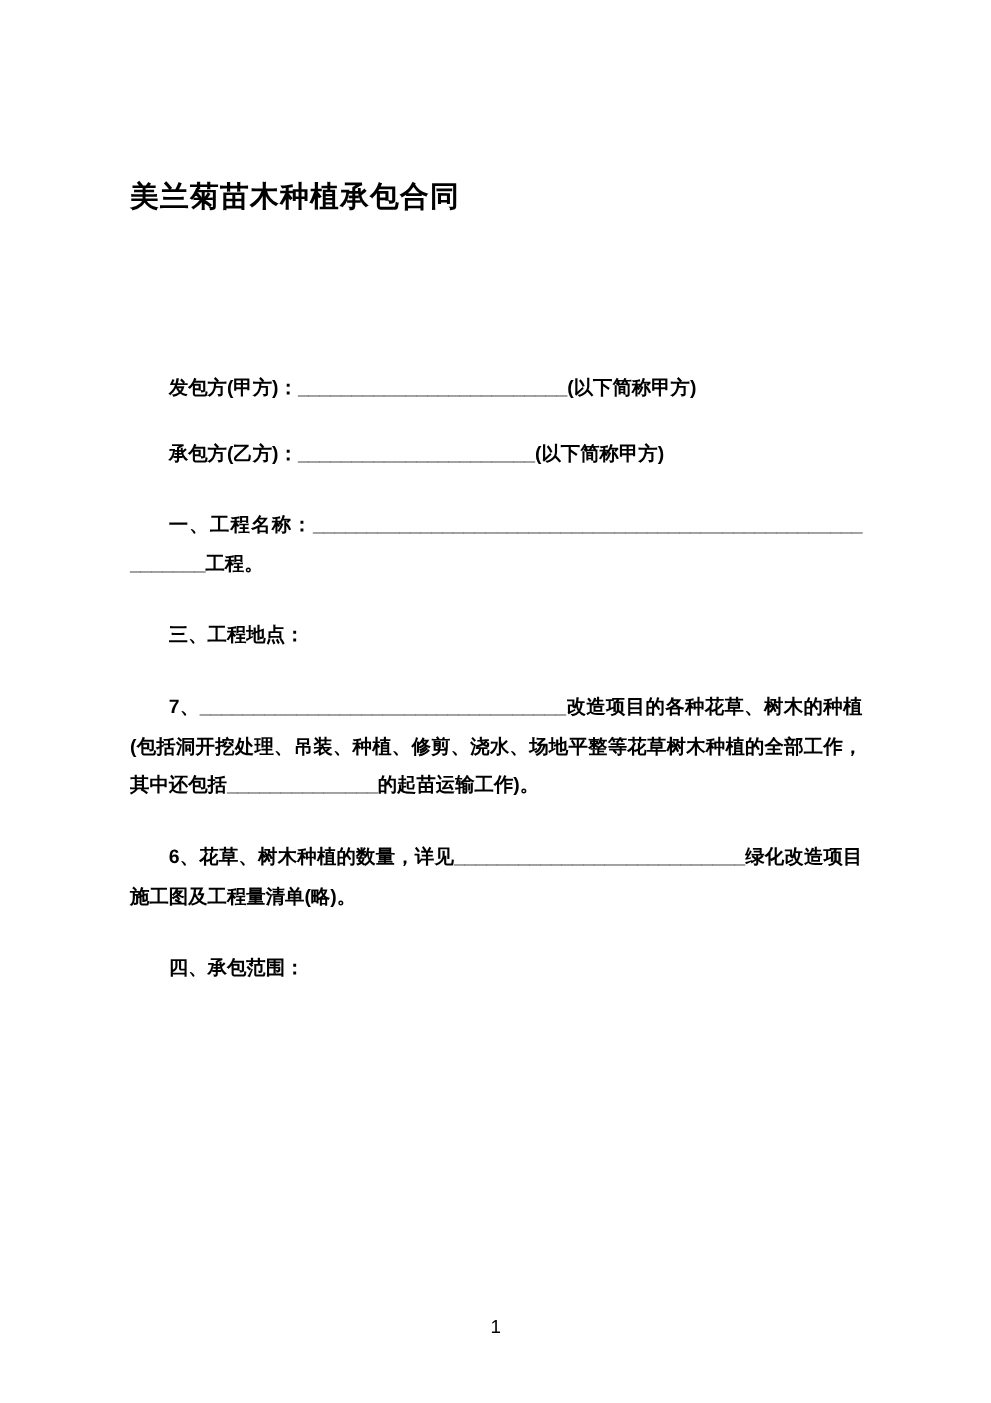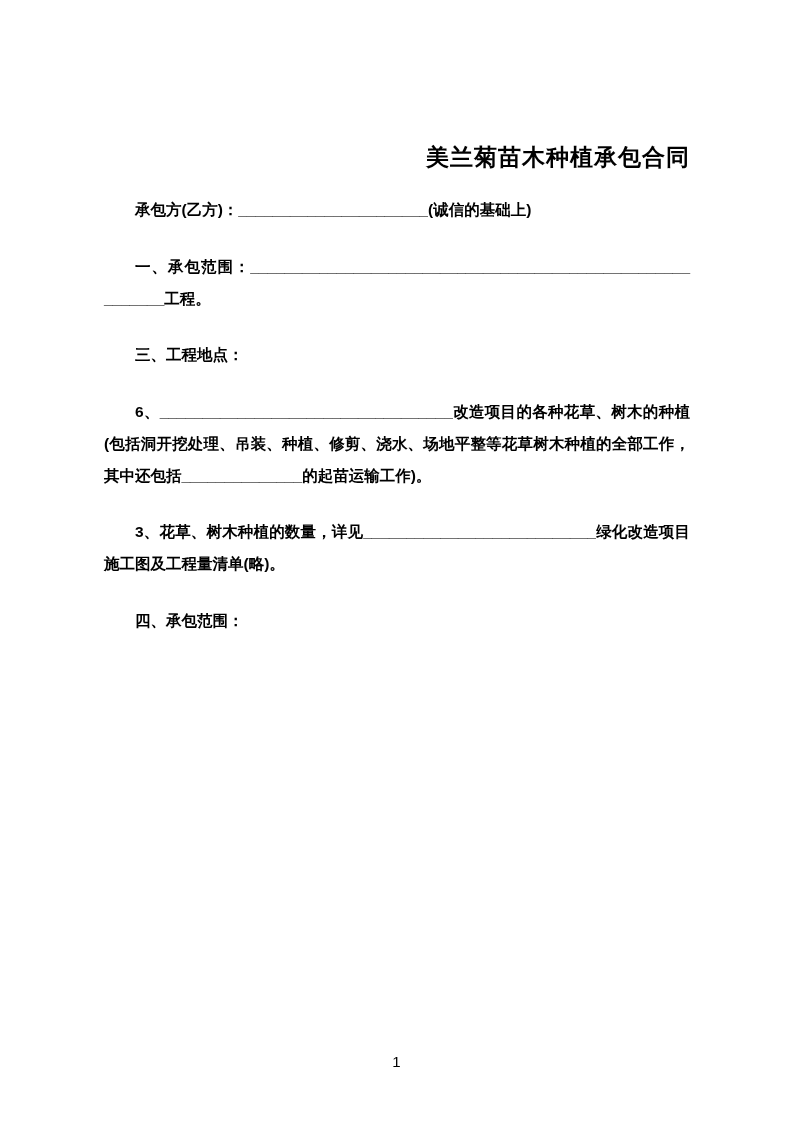--- a/index.html
+++ b/index.html
@@ -15,21 +15,21 @@
     background: #ffffff;
     font-family: "Liberation Sans", "DejaVu Sans", sans-serif;
     color: #000000;
     box-sizing: border-box;
     padding: 0 103px 0 104px;
     overflow: hidden;
   }
   .doc-title {
     margin: 0;
     padding-top: 142px;
-    text-align: right;
+    text-align: left;
     font-size: 23px;
     font-weight: bold;
     letter-spacing: 1px;
   }
   .para {
     margin: 0;
     font-size: 15.5px;
     font-weight: bold;
     line-height: 2.05;
     text-align: justify;
@@ -59,30 +59,31 @@
     color: #000000;
   }
 </style>
 </head>
 <body>
 
 <div class="page">
 
   <h1 class="doc-title">美兰菊苗木种植承包合同</h1>
 
+  <p class="para indent first-para">发包方(甲方)：_________________________(以下简称甲方)</p>
 
-  <p class="para indent gap">承包方(乙方)：______________________(诚信的基础上)</p>
+  <p class="para indent gap">承包方(乙方)：______________________(以下简称甲方)</p>
 
 
-  <p class="para indent gap-lg">一、承包范围：__________________________________________________________工程。</p>
+  <p class="para indent gap-lg">一、工程名称：__________________________________________________________工程。</p>
 
 
   <p class="para indent gap-lg">三、工程地点：</p>
 
-  <p class="para indent gap-lg">6、__________________________________改造项目的各种花草、树木的种植(包括洞开挖处理、吊装、种植、修剪、浇水、场地平整等花草树木种植的全部工作，其中还包括______________的起苗运输工作)。</p>
+  <p class="para indent gap-lg">7、__________________________________改造项目的各种花草、树木的种植(包括洞开挖处理、吊装、种植、修剪、浇水、场地平整等花草树木种植的全部工作，其中还包括______________的起苗运输工作)。</p>
 
-  <p class="para indent gap-lg">3、花草、树木种植的数量，详见___________________________绿化改造项目施工图及工程量清单(略)。</p>
+  <p class="para indent gap-lg">6、花草、树木种植的数量，详见___________________________绿化改造项目施工图及工程量清单(略)。</p>
 
   <p class="para indent gap-lg">四、承包范围：</p>
 
   <div class="page-number">1</div>
 
 </div>
 
 </body></html>

